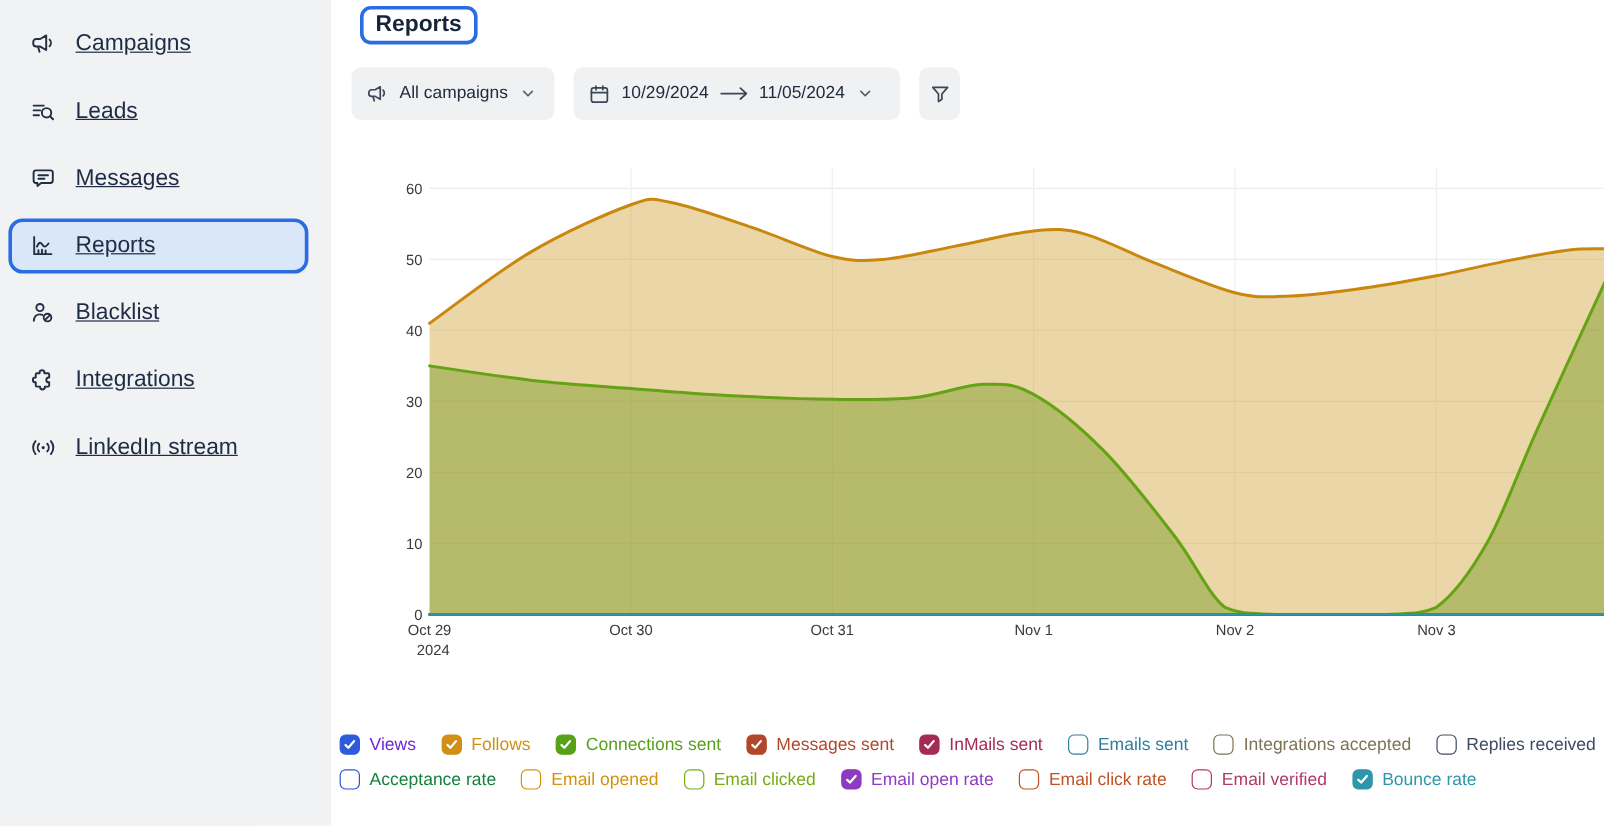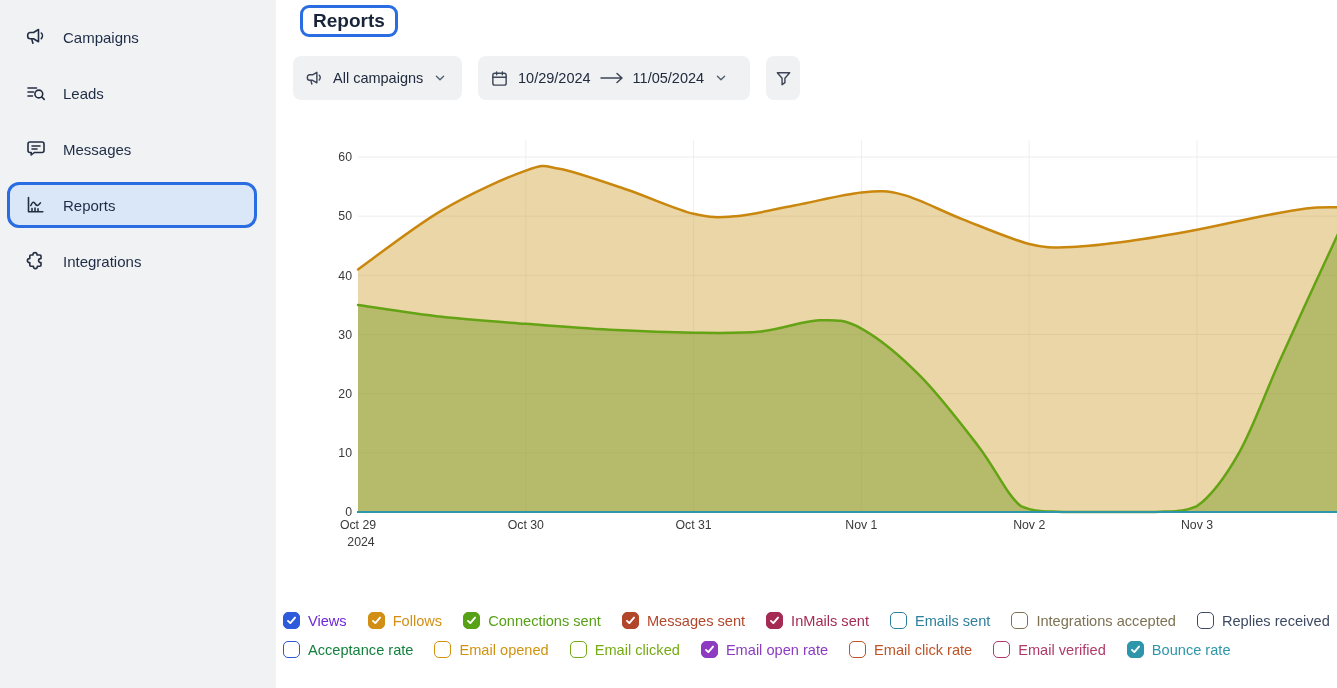--- a/index.html
+++ b/index.html
@@ -17,21 +17,21 @@
     background:#f0f2f4; padding-top:14px;
   }
   .nav-item {
     margin:0 0 10px 7px; width:250px; height:46px;
     display:flex; align-items:center; padding-left:15px;
     border:3px solid transparent; border-radius:12px;
     cursor:pointer; color:#1f2c45;
   }
   .nav-item.selected { background:#d9e7f8; border-color:#2a6ce2; }
   .nav-item .nav-icon { width:22px; height:22px; margin-right:16px; color:#232e43; flex:0 0 22px; }
-  .nav-item .nav-label { font-size:15px; }
+  .nav-item .nav-label { font-size:19px;text-decoration:underline; }
   
   .main { position:absolute; left:276px; top:0; width:1061px; height:688px; background:#fff; }
   .page-title-box {
     position:absolute; left:24px; top:5px;
     border:3px solid #2a6ce2; border-radius:9px;
     padding:2px 10px; background:#fff;
   }
   .page-title { font-size:19px; font-weight:700; color:#18243a; }
   .filter-bar { position:absolute; left:17px; top:56px; display:flex; }
   .fbtn {
@@ -93,23 +93,39 @@
     <div class="nav-item selected">
       <span class="nav-icon"><svg viewBox="0 0 22 22" fill="none" stroke="currentColor" stroke-width="1.6" stroke-linecap="round" stroke-linejoin="round">
           <path d="M3.5 3.5v14.3h14.3"></path>
           <path d="M5.8 11.5c1.7-3.9 3-4.2 4.6-1.5 1.4 2.3 2.8 2 5-1.1"></path>
           <path d="M7 14.6v2.6M10 14v3.2M13 14.7v2.5"></path>
         </svg></span>
       <span class="nav-label">Reports</span>
     </div>
     <div class="nav-item">
       <span class="nav-icon"><svg viewBox="0 0 22 22" fill="none" stroke="currentColor" stroke-width="1.6" stroke-linecap="round" stroke-linejoin="round">
+          <circle cx="8.3" cy="6.3" r="3"></circle>
+          <path d="M3.2 17.3c.3-3.6 2.3-5.3 5.1-5.3.8 0 1.6.2 2.2.5"></path>
+          <circle cx="14.6" cy="14.6" r="3.2"></circle>
+          <path d="M12.4 16.8l4.4-4.4"></path>
+        </svg></span>
+      <span class="nav-label">Blacklist</span>
+    </div>
+    <div class="nav-item">
+      <span class="nav-icon"><svg viewBox="0 0 22 22" fill="none" stroke="currentColor" stroke-width="1.6" stroke-linecap="round" stroke-linejoin="round">
           <path d="M8 4.6a2 2 0 0 1 4 0v.4h3a1 1 0 0 1 1 1v2.6h-.4a2 2 0 0 0 0 4h.4v2.6a1 1 0 0 1-1 1h-2.6v.4a2 2 0 0 1-4 0v-.4H5.8a1 1 0 0 1-1-1V12.6h-.4a2 2 0 0 1 0-4h.4V6a1 1 0 0 1 1-1H8z"></path>
         </svg></span>
       <span class="nav-label">Integrations</span>
+    </div>
+    <div class="nav-item">
+      <span class="nav-icon"><svg viewBox="0 0 22 22" fill="none" stroke="currentColor" stroke-width="1.6" stroke-linecap="round" stroke-linejoin="round">
+          <circle cx="11" cy="11" r="1.3" fill="currentColor" stroke="none"></circle>
+          <path d="M7.6 7.8a4.8 4.8 0 0 0 0 6.4M14.4 7.8a4.8 4.8 0 0 1 0 6.4M4.6 5.6a8.2 8.2 0 0 0 0 10.8M17.4 5.6a8.2 8.2 0 0 1 0 10.8"></path>
+        </svg></span>
+      <span class="nav-label">LinkedIn stream</span>
     </div>
   </div>
 
 <div class="main">
   <div class="page-title-box">
     <span class="page-title">Reports</span>
   </div>
 
   <div class="filter-bar">
     <div class="fbtn btn-campaigns">

